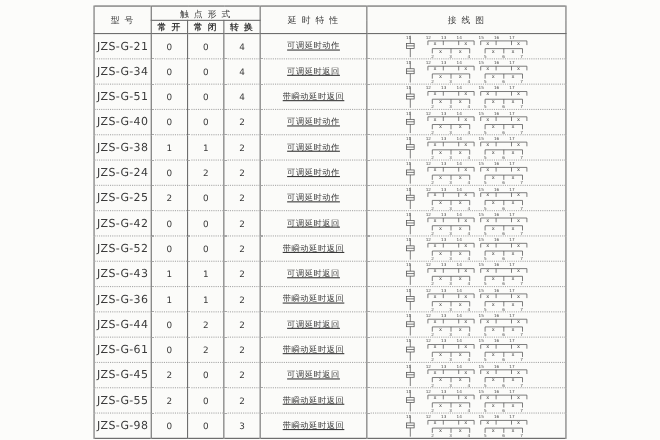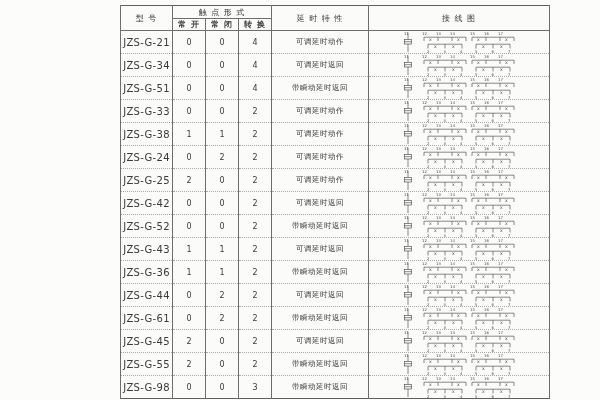--- a/index.html
+++ b/index.html
@@ -12,21 +12,20 @@
   }
   .page { position:relative; width:600px; height:400px; }
 
   table.spec-table {
     position:absolute; left:85px; top:5px;
     width:429px; height:387px;
     border-collapse:collapse;
     table-layout:fixed;
     background:#fbfbf9;
     border:1px solid #5f5f5f;
-    margin-left:35px;
   }
   col.c-model  { width:52px; }
   col.c-no     { width:33px; }
   col.c-nc     { width:33px; }
   col.c-co     { width:33px; }
   col.c-delay  { width:97px; }
   col.c-diag   { width:181px; }
 
   th, td {
     border-left:1px solid #6e6e6e;
@@ -52,21 +51,21 @@
     border-bottom:1px dotted #a8a8a8;
     font-size:8px;
     color:#3a3a3a;
     height:21.7px;
   }
   tbody tr:first-child td { border-top:1px solid #6e6e6e; }
   tbody tr:last-child td  { border-bottom:none; }
 
   td.model { font-size:10px; letter-spacing:0.3px; }
   td.num   { font-size:8px; }
-  td.delay { font-size:7.5px; letter-spacing:0.5px; }
+  td.delay { font-size:7.5px; letter-spacing:0.5px;text-decoration:underline; }
   td.diag  { padding-left:14px; }
   td.diag svg { display:block; margin:0 auto; }
 
   .diag-stroke { stroke:#565656; stroke-width:0.7; fill:none; }
   text.term { font-size:3.8px; fill:#4a4a4a; font-family:"DejaVu Sans", sans-serif; }
   text.xmark { font-size:4.6px; fill:#4a4a4a; font-family:"DejaVu Sans", sans-serif; }
 </style>
 </head>
 <body>
 
@@ -244,21 +243,21 @@
     <text class="xmark" x="82" y="16.8">x</text>
     <text class="xmark" x="100" y="16.8">x</text>
     <text class="term t-g2b" x="75" y="21.5">5</text>
     <text class="term t-g2b" x="91.5" y="21.5">6</text>
     <text class="term t-g2b" x="108" y="21.5">7</text>
   </svg>
           </td>
   </tr>
 
   <tr>
-    <td class="model">JZS-G-33</td>
+    <td class="model">JZS-G-40</td>
     <td class="num">0</td>
     <td class="num">0</td>
     <td class="num">2</td>
     <td class="delay">可调延时动作</td>
     <td class="diag">
             <svg width="132" height="22" viewBox="0 0 132 22">
 
     <text class="term t-coil-top" x="4" y="4.2">11</text>
     <line class="diag-stroke" x1="8" y1="1.5" x2="8" y2="8.5"></line>
     <rect class="diag-stroke" x="4.5" y="8.5" width="7" height="4.5"></rect>

